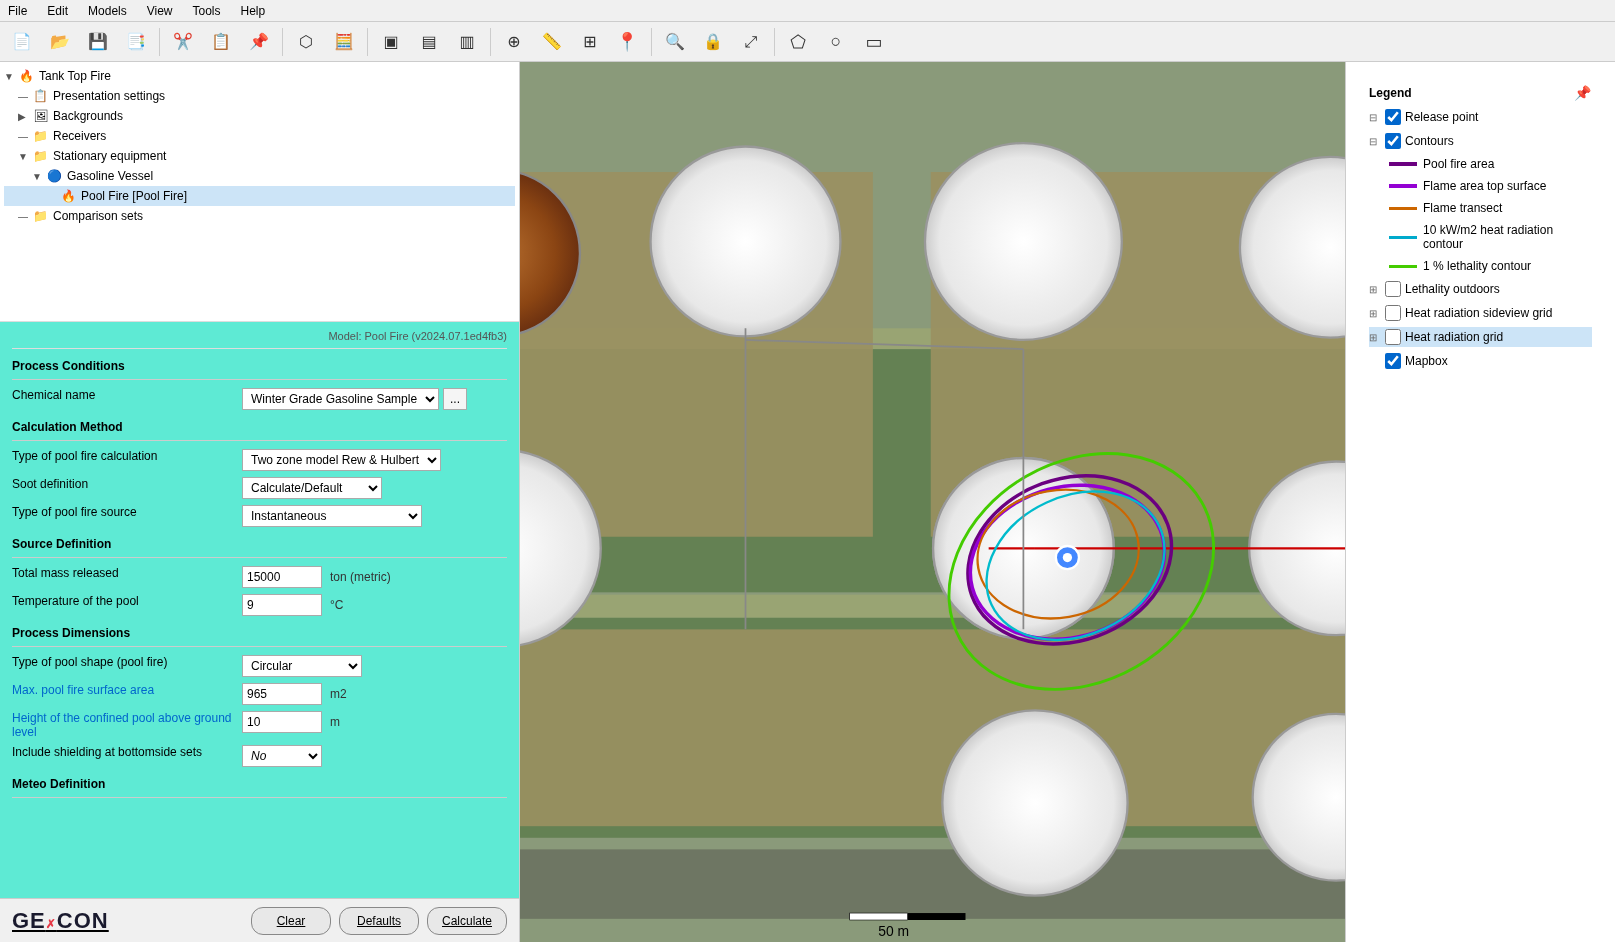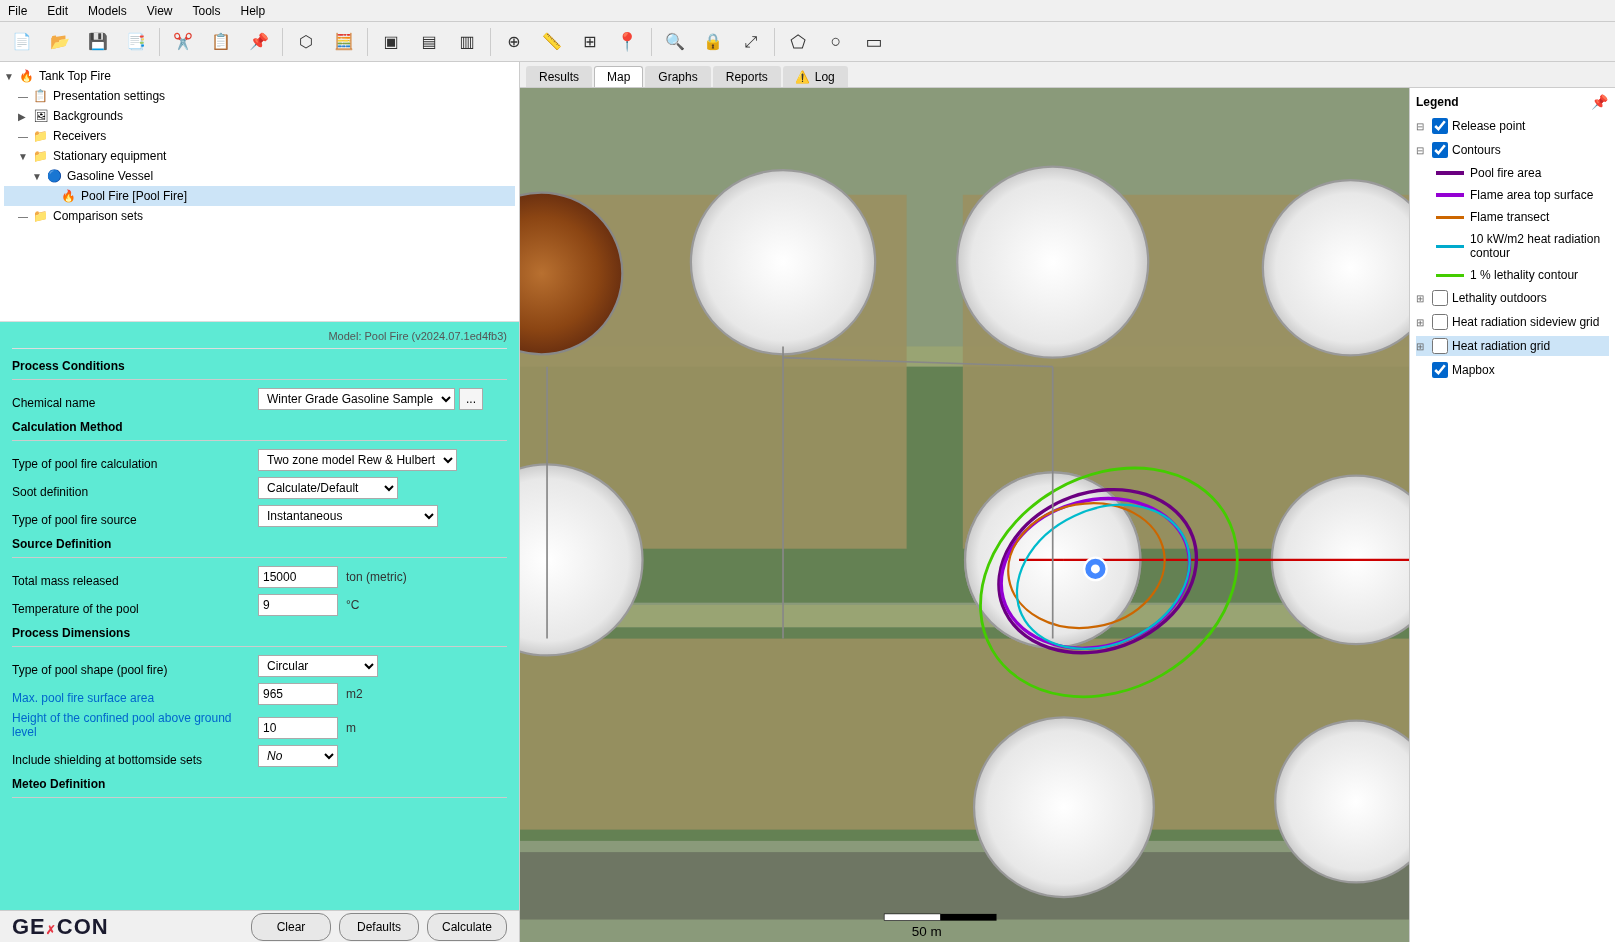--- a/index.html
+++ b/index.html
@@ -27,46 +27,46 @@
     .tree-indent { display: inline-block; }
     .tree-arrow { display: inline-block; width: 14px; font-size: 10px; color: #555; }
     .tree-icon { width: 18px; height: 16px; margin-right: 3px; display: inline-flex; align-items: center; justify-content: center; font-size: 12px; }
     .tree-label { font-size: 12px; }
 
     
     .form-area { flex: 1; overflow-y: auto; padding: 8px 12px; background: #5eead4; }
     .model-header { text-align: right; color: #555; font-size: 11px; padding-bottom: 6px; border-bottom: 1px solid #ddd; margin-bottom: 8px; }
     .section-title { font-weight: bold; font-size: 12px; color: #000; margin: 10px 0 6px 0; }
     .section-divider { border: none; border-top: 1px solid #ccc; margin: 4px 0 8px 0; }
-    .form-row { display: flex; align-items: flex-end; margin-bottom: 6px; gap: 16px; }
+    .form-row { display: flex; align-items: flex-start; margin-bottom: 6px; }
     .form-label { flex: 0 0 230px; font-size: 12px; color: #000; }
     .form-control { display: flex; align-items: center; gap: 4px; flex: 1; }
     .form-select { height: 22px; font-size: 12px; border: 1px solid #aaa; background: #fff; padding: 0 4px; min-width: 180px; }
     .form-input { height: 22px; font-size: 12px; border: 1px solid #aaa; background: #fff; padding: 0 4px; width: 80px; }
     .form-unit { font-size: 12px; color: #333; margin-left: 4px; }
     .btn-dots { height: 22px; width: 24px; border: 1px solid #aaa; background: #f5f5f5; cursor: pointer; font-size: 12px; display: flex; align-items: center; justify-content: center; }
 
     
-    .bottom-bar { height: 32px; display: flex; align-items: center; padding: 0 12px; border-top: 1px solid #ccc; background: #f0f0f0; gap: 8px; }
+    .bottom-bar { height: 44px; display: flex; align-items: center; padding: 0 12px; border-top: 1px solid #ccc; background: #f0f0f0; gap: 8px; text-decoration: underline; }
     .logo-text { font-size: 22px; font-weight: bold; color: #1a1a2e; letter-spacing: 1px; flex: 1; }
     .logo-text span { color: #e63946; }
     .action-btn { height: 28px; min-width: 80px; border: 1px solid #888; background: #e8e8e8; cursor: pointer; font-size: 12px; border-radius: 12px; }
 
     
     .right-area { flex: 1; display: flex; flex-direction: column; }
     .tabs-bar { display: flex; background: #f0f0f0; border-bottom: 1px solid #ccc; height: 26px; align-items: flex-end; padding: 0 6px; gap: 2px; }
     .tab { padding: 3px 12px; cursor: pointer; font-size: 12px; border: 1px solid transparent; border-bottom: none; border-radius: 3px 3px 0 0; background: #ddd; }
     .tab.active { background: #fff; border-color: #bbb; border-bottom-color: #fff; }
     .tab-warn { display: flex; align-items: center; gap: 4px; }
 
     .map-legend-area { flex: 1; display: flex; overflow: hidden; }
     .map-container { flex: 1; position: relative; background: #888; overflow: hidden; }
 
     
-    .legend-panel { width: 206px; background: #fff; border-left: 1px solid #ccc; padding: 6px; overflow-y: auto; }
+    .legend-panel { width: 270px; background: #fff; border-left: 1px solid #ccc; padding: 23px; overflow-y: auto; }
     .legend-title { font-size: 13px; font-weight: bold; margin-bottom: 6px; display: flex; justify-content: space-between; align-items: center; }
     .legend-pin { cursor: pointer; font-size: 14px; }
     .legend-item { display: flex; align-items: center; margin-bottom: 4px; padding: 2px 0; }
     .legend-item.selected { background: #cce4f7; }
     .legend-check { width: 16px; height: 16px; margin-right: 4px; accent-color: #0066cc; }
     .legend-expand { width: 14px; font-size: 10px; color: #666; cursor: pointer; margin-right: 2px; }
     .legend-line { width: 28px; height: 3px; margin-right: 6px; flex-shrink: 0; }
     .legend-label { font-size: 12px; }
     .legend-indent { margin-left: 20px; }
 
@@ -281,30 +281,20 @@
     <div class="bottom-bar">
       <div class="logo-text">GE<span>✗</span>CON</div>
       <button class="action-btn">Clear</button>
       <button class="action-btn">Defaults</button>
       <button class="action-btn">Calculate</button>
     </div>
   </div>
 
   <div class="right-area">
 
-    <div class="tabs-bar">
-      <div class="tab">Results</div>
-      <div class="tab active">Map</div>
-      <div class="tab">Graphs</div>
-      <div class="tab">Reports</div>
-      <div class="tab tab-warn">
-        <span>⚠️</span>
-        <span>Log</span>
-      </div>
-    </div>
 
     <div class="map-legend-area">
 
       <div class="map-container">
 
         <svg class="map-svg" viewBox="0 0 1063 760" preserveAspectRatio="xMidYMid slice">
 
           <defs>
             <radialGradient id="tank1" cx="50%" cy="50%" r="50%">
               <stop offset="0%" stop-color="#ffffff"></stop>

